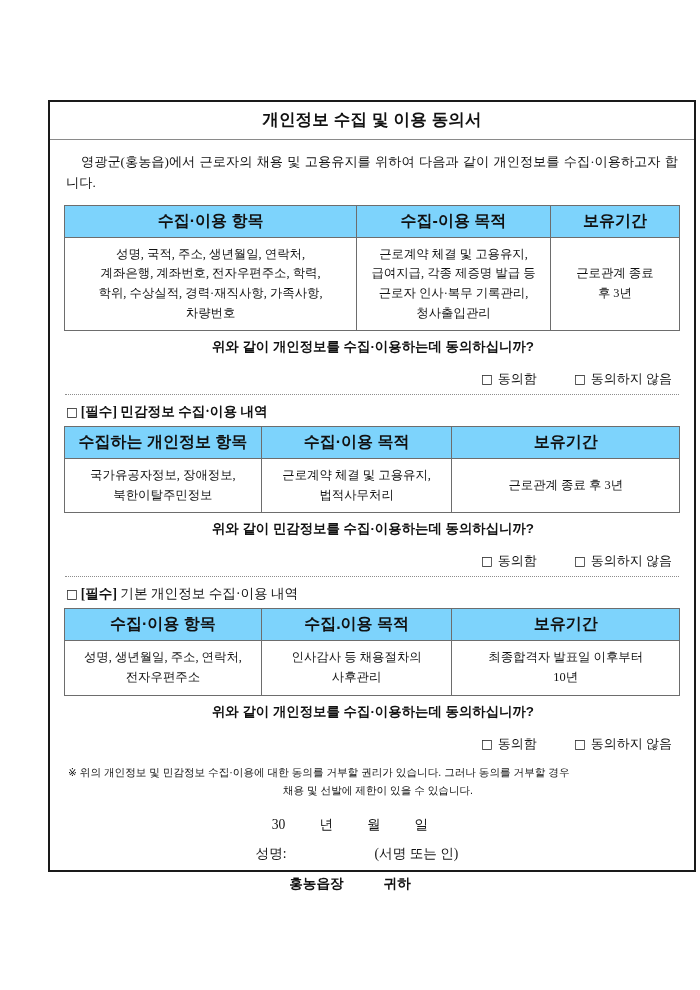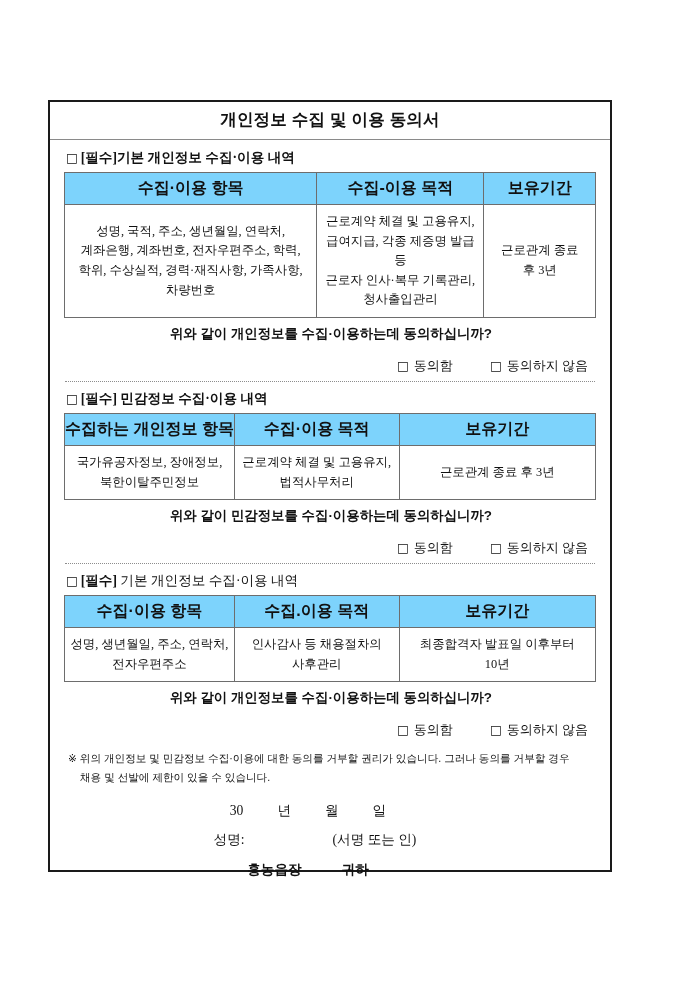--- a/index.html
+++ b/index.html
@@ -13,21 +13,21 @@
     font-family: "Liberation Serif", "DejaVu Serif", serif;
     color: #111111;
     position: relative;
     overflow: hidden;
   }
 
   .page {
     position: absolute;
     left: 48px;
     top: 100px;
-    width: 564px;
+    width: 648px;
     height: 772px;
     border: 2px solid #1a1a1a;
     box-sizing: border-box;
     background: #ffffff;
   }
 
   
   .title-band {
     border-bottom: 1px solid #8a8a8a;
     text-align: center;
@@ -122,21 +122,21 @@
     height: 0;
   }
 
   
   .note {
     font-family: "Liberation Sans", "DejaVu Sans", sans-serif;
     font-size: 10.6px;
     line-height: 1.75;
     margin: 10px 4px 0 4px;
   }
-  .note .l2 { display: block; padding-left: 12px; }
+  .note .l2 { display: block; padding-left: 12px; text-align: center; }
 
   .date-line {
     text-align: center;
     font-size: 13.6px;
     margin: 16px 44px 0 0;
   }
   .date-line span + span { margin-left: 34px; }
 
   .name-line {
     font-size: 13.6px;
@@ -158,24 +158,22 @@
 <body>
 
 <div class="page">
 
   <div class="title-band">
     <div class="doc-title">개인정보 수집 및 이용 동의서</div>
   </div>
 
   <div class="body-area">
 
-
-    <div class="section-head">
-      <span class="cbox">□</span><span class="bold">[필수]기본 개인정보 수집·이용 내역</span><span class="plain"></span>
-    </div>
+    <p class="intro"><span class="indent"></span><span>영광군(홍농읍)에서 근로자의 채용 및 고용유지를 위하여 다음과 같이 개인정보를 수집·이용하고자 합니다.</span></p>
+
 
     <table class="grid">
       <colgroup>
           <col style="width:47.5%">
           <col style="width:31.5%">
           <col style="width:21%">
         </colgroup>
       <thead>
         <tr>
           <th>수집·이용 항목</th>

